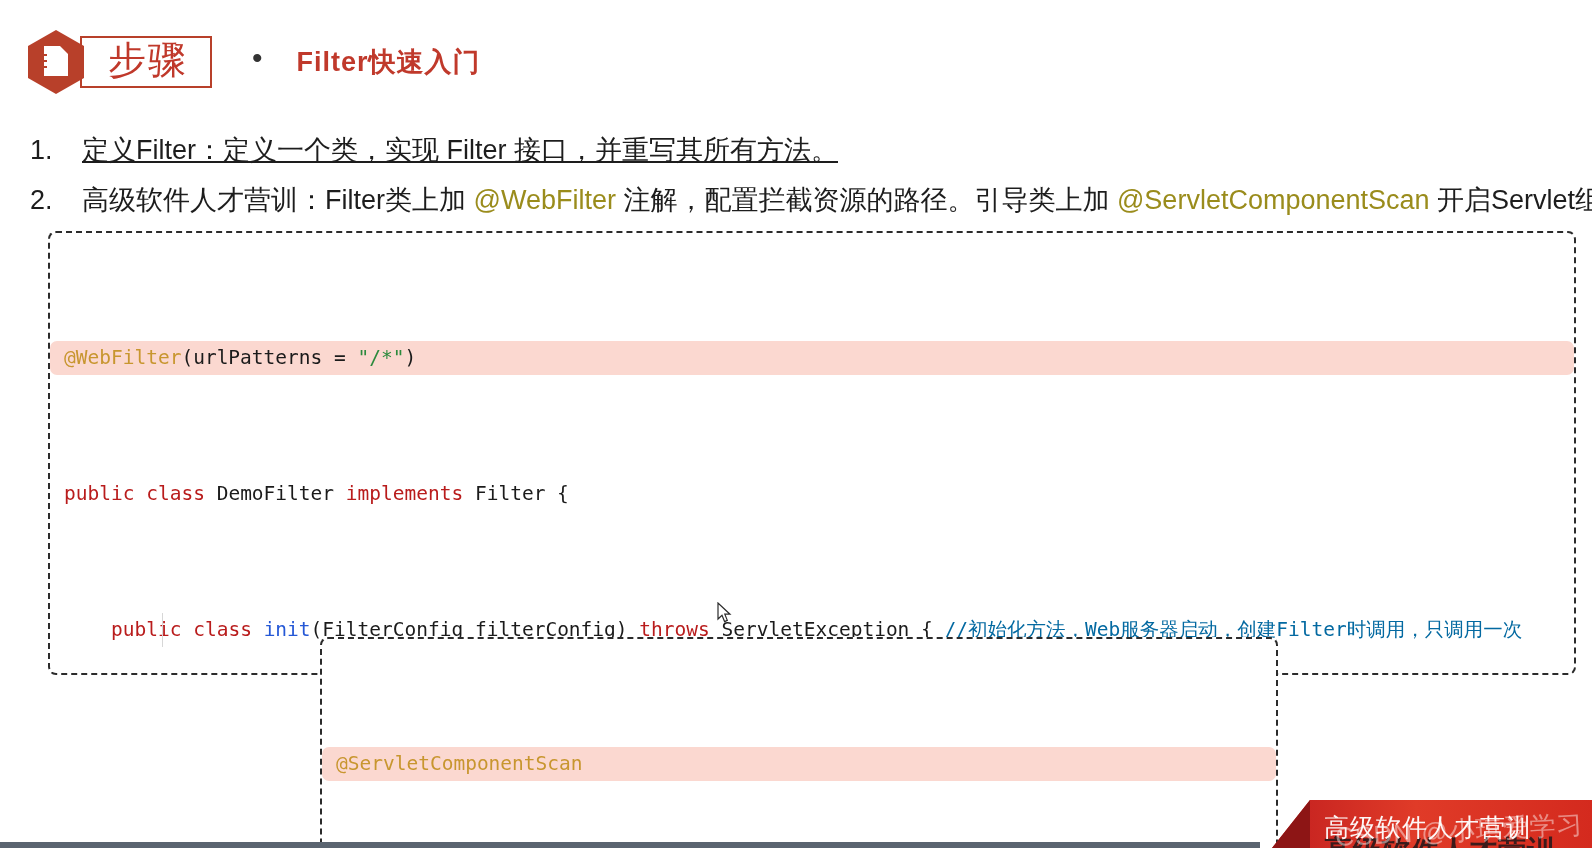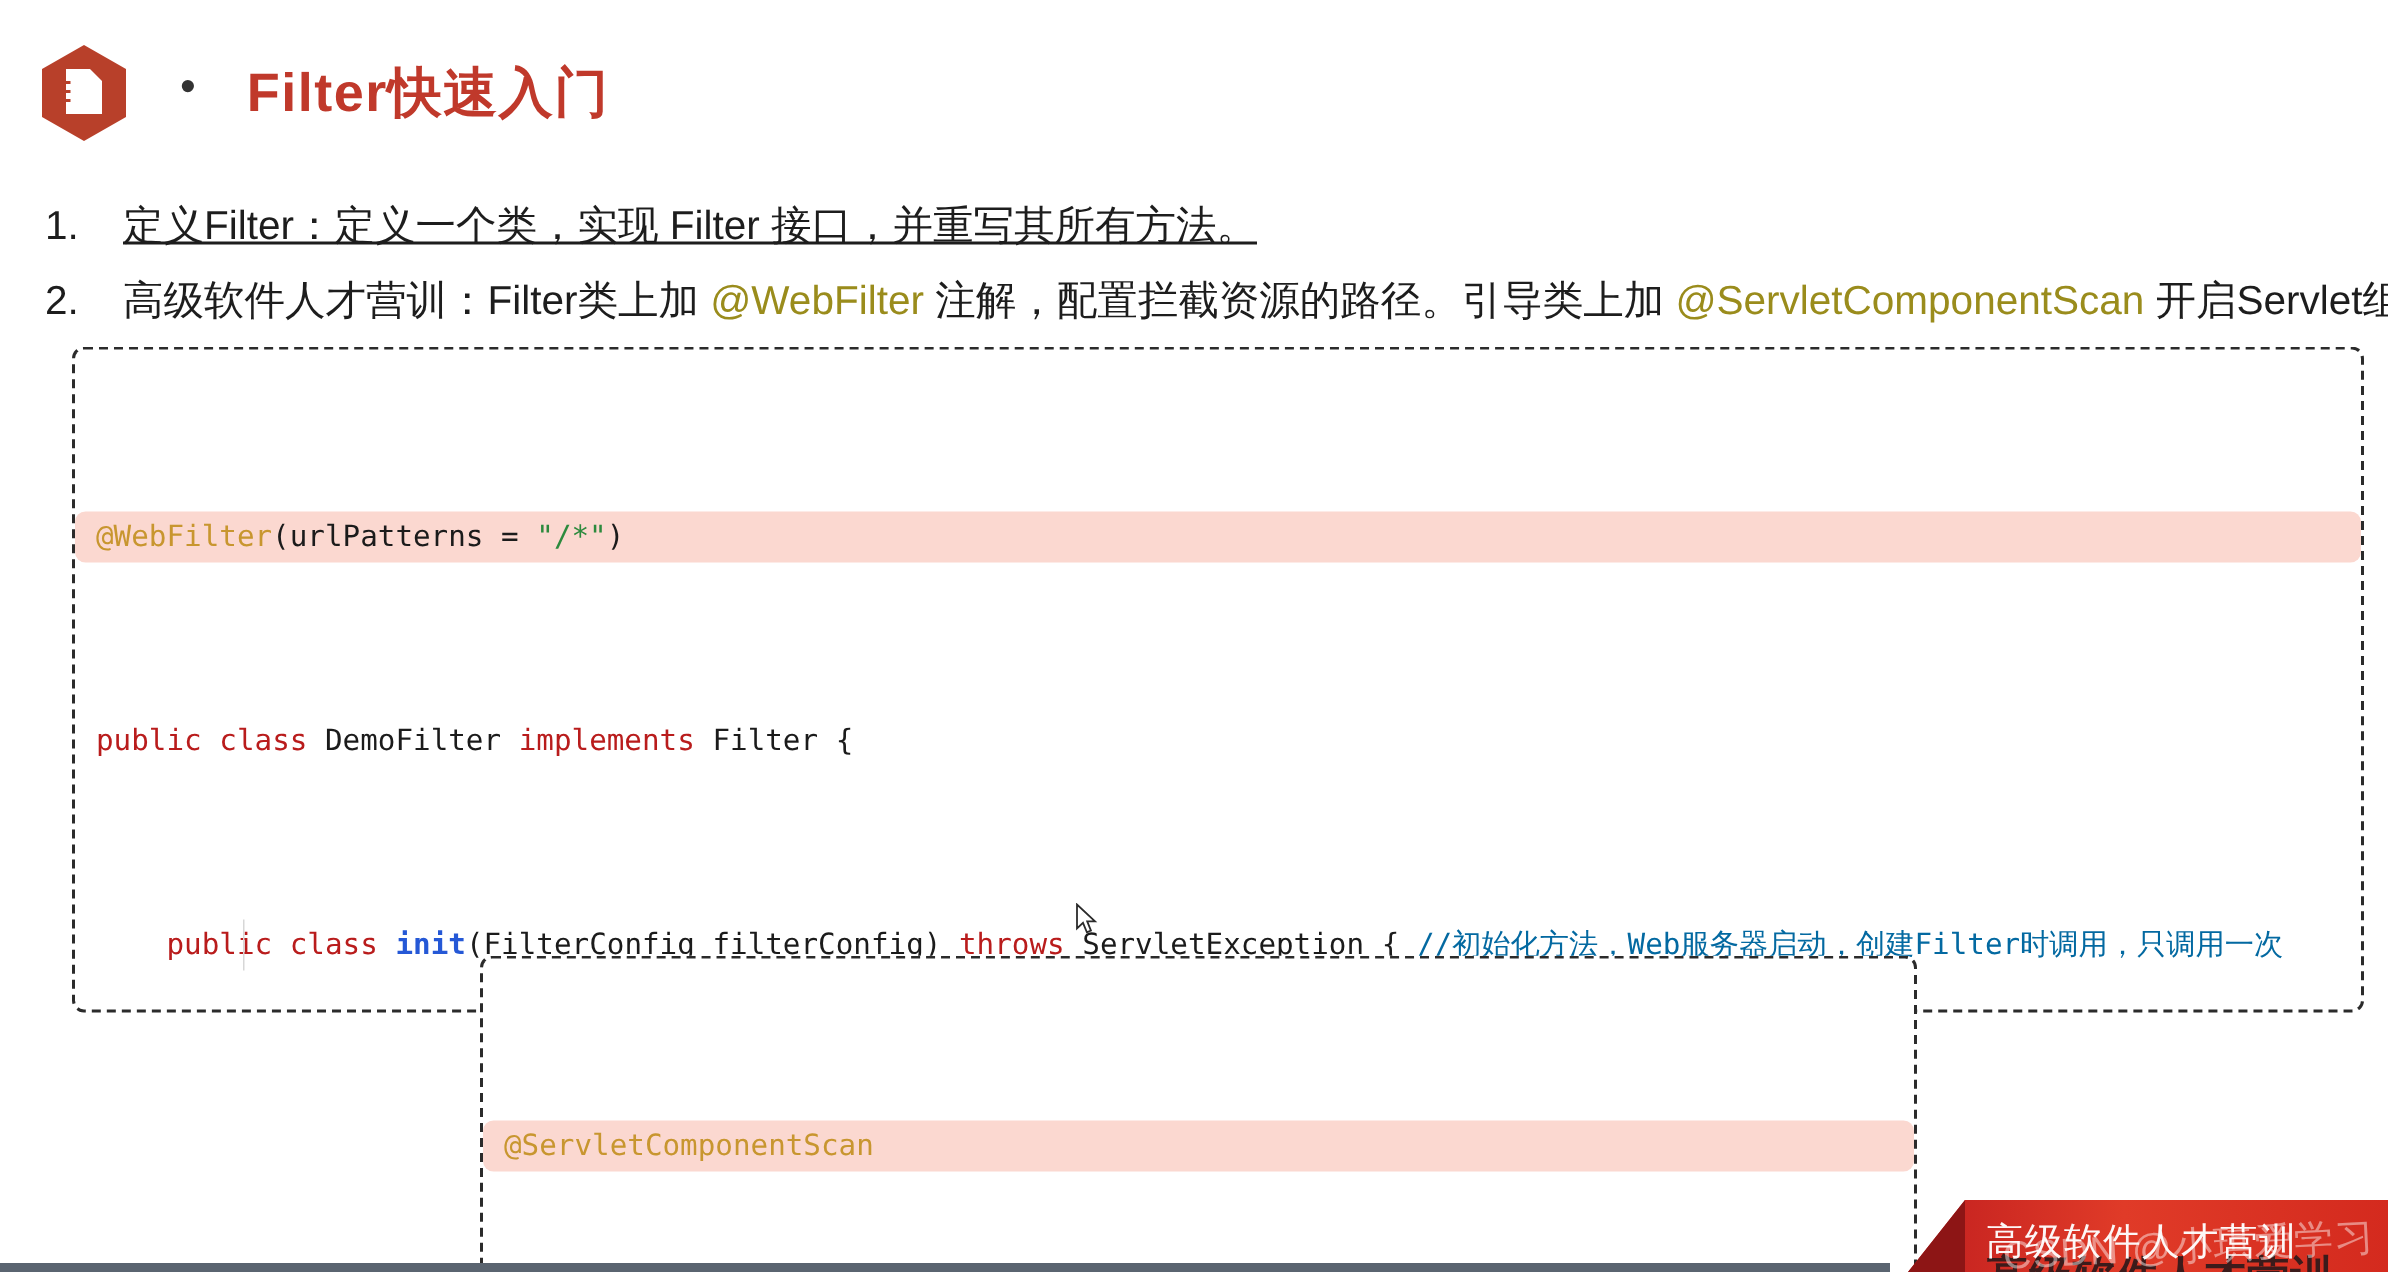--- a/index.html
+++ b/index.html
@@ -79,21 +79,21 @@
   }
   .bullet-dot {
     margin-left: 40px;
     margin-right: 34px;
     font-size: 30px;
     color: #333333;
     line-height: 1;
     transform: translateY(-4px);
   }
   .header-title {
-    font-size: 36px;
+    font-size: 27px;
     font-weight: bold;
     color: #c0392b;
     letter-spacing: 1px;
   }
 
   
   .listline {
     position: absolute;
     left: 30px;
     font-size: 27px;
@@ -145,21 +145,21 @@
     position: absolute;
     top: 0;
     bottom: 0;
     width: 1px;
     background: #d7d7d7;
   }
   .kw  { color: #b91c1c; }
   .anno{ color: #c8962f; }
   .str { color: #2c8a3d; }
   .cmt { color: #0369a1; }
-  .fn  { color: #2558d6; font-weight: bold; }
+  .fn  { color: #2558d6; }
 
   
   #overlay-box {
     position: absolute;
     left: 320px;
     top: 637px;
     width: 958px;
     height: 211px;
     border: 2px dashed #2b2b2b;
     border-bottom: none;
@@ -257,20 +257,21 @@
 <div id="header">
 
   <div class="hexagon">
     <div class="hexshape"></div>
     <div class="doc"></div>
     <div class="docline" style="top:24px; width:15px;"></div>
     <div class="docline" style="top:30px; width:15px;"></div>
     <div class="docline" style="top:36px; width:15px;"></div>
   </div>
 
+  <div class="step-box">步骤</div>
 
   <div class="bullet-dot">•</div>
 
   <div class="header-title">Filter快速入门</div>
 </div>
 
 <div class="listline" id="listitem-1">
   <span class="list-num">1.</span><span>定义Filter：定义一个类，实现 Filter 接口，并重写其所有方法。</span>
 </div>
 

